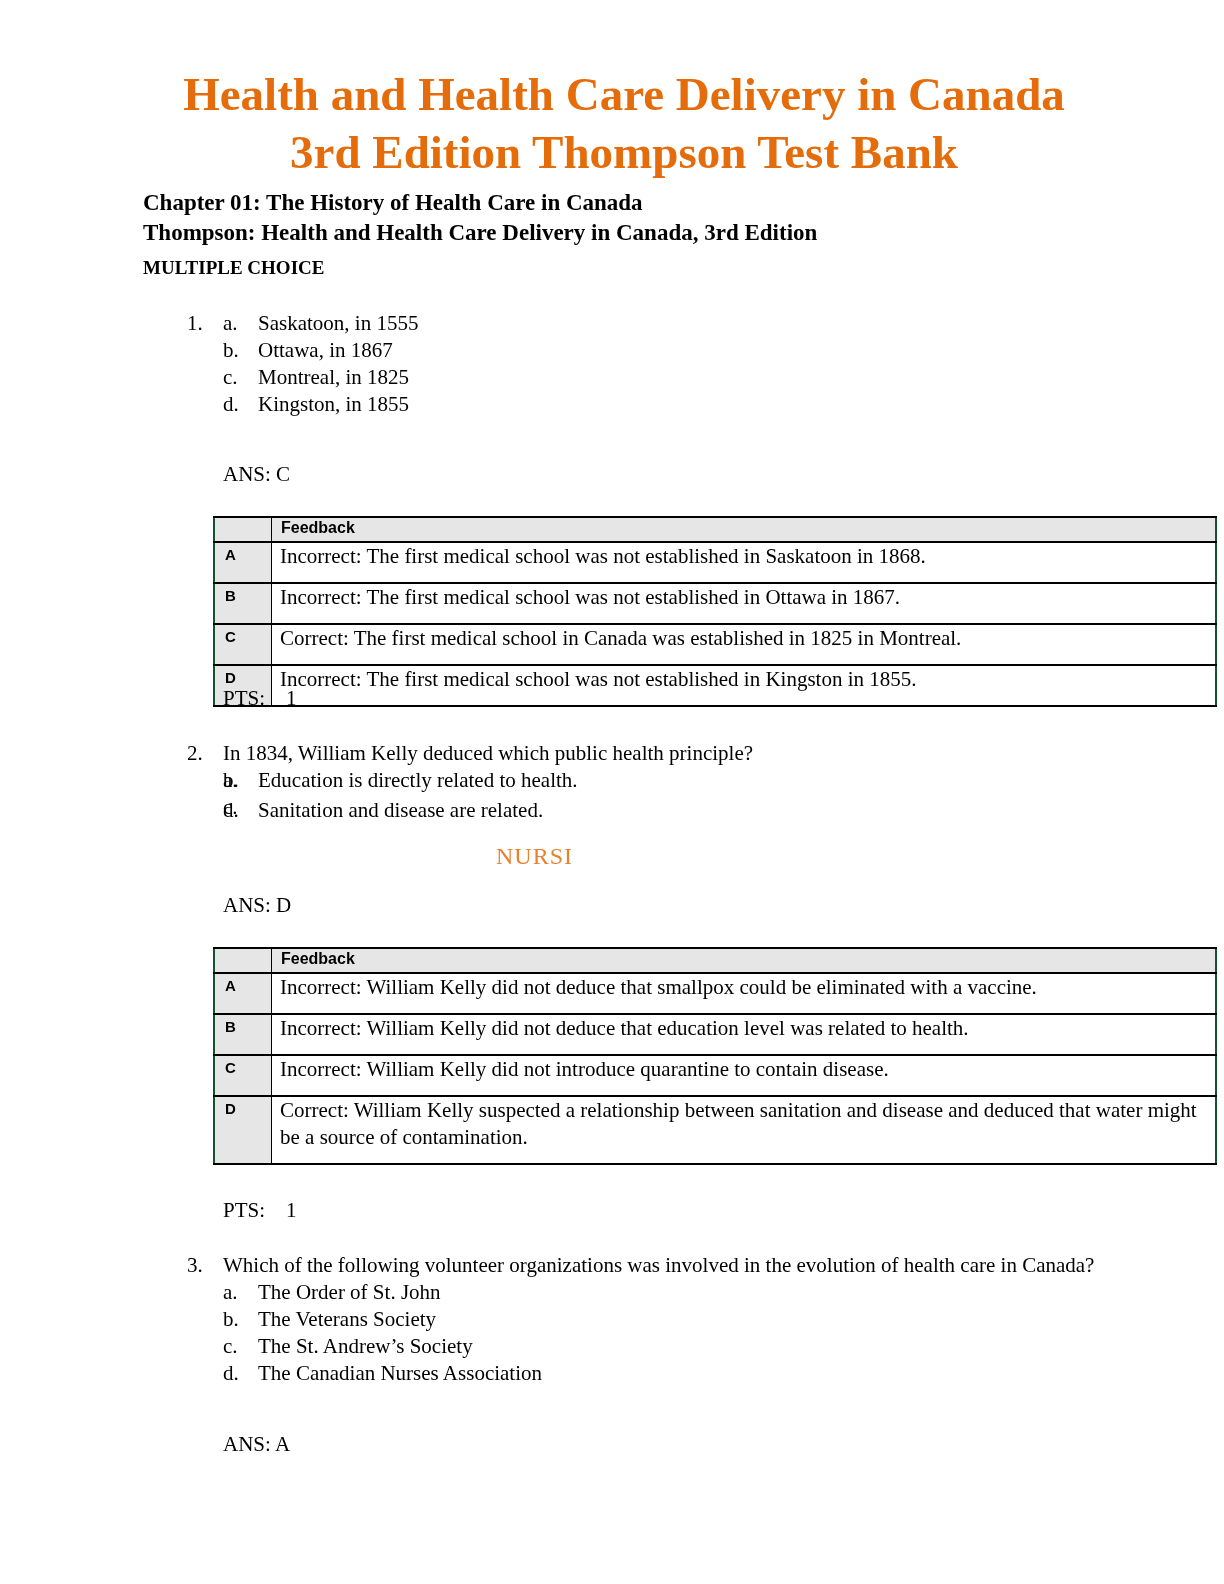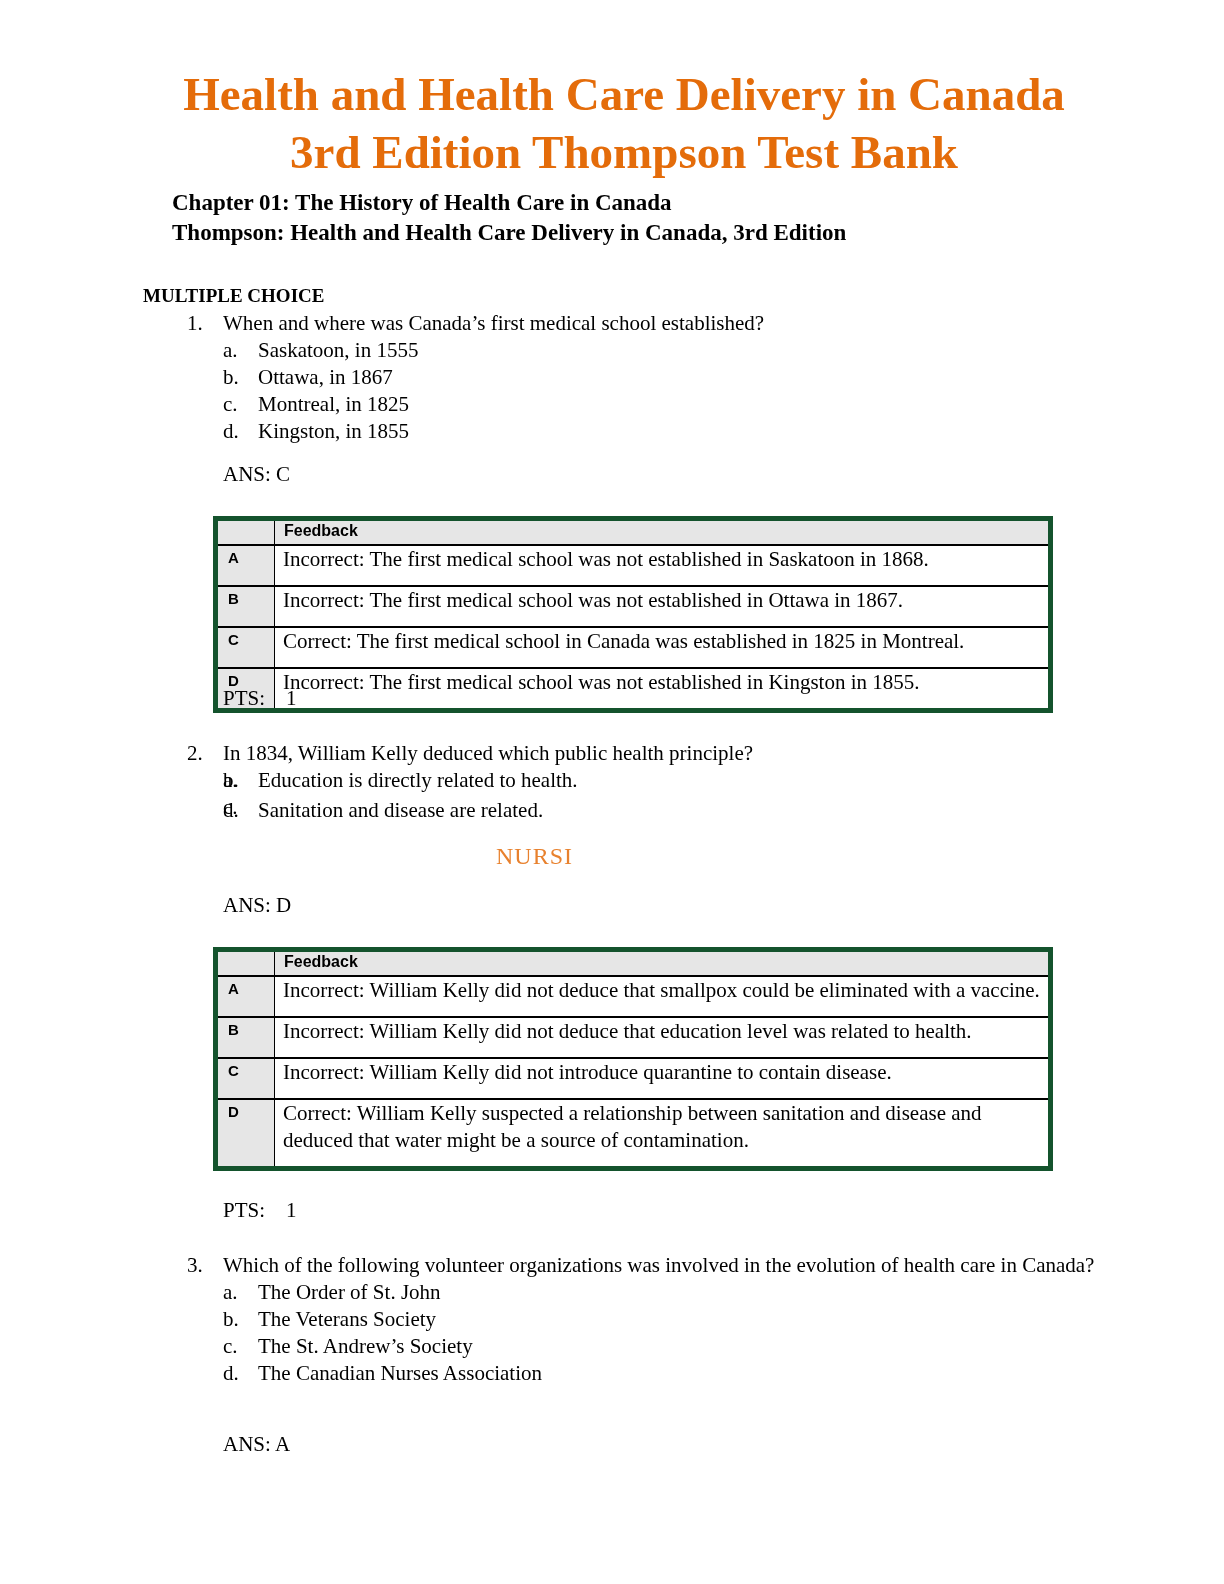--- a/index.html
+++ b/index.html
@@ -2,31 +2,31 @@
 <html><head>
 <meta charset="utf-8">
 <style>
   html, body { margin: 0; padding: 0; background: #ffffff; }
   body { width: 1224px; height: 1584px; position: relative; overflow: hidden;
          font-family: "Liberation Serif", serif; color: #000; }
   .title { position: absolute; left: 0; width: 1224px; text-align: center; color: #e46c0a;
            font-weight: bold; font-size: 47px; line-height: 56px; }
   .t1 { top: 66px; left: 12px; }
   .t2 { top: 124px; left: 12px; }
-  .sub { position: absolute; left: 143px; font-weight: bold; font-size: 23px; line-height: 28px; margin-left: 29px; }
-  .mc { position: absolute; left: 143px; top: 257px; font-weight: bold; font-size: 19px; margin-top: 28px; }
+  .sub { position: absolute; left: 143px; font-weight: bold; font-size: 23px; line-height: 28px; }
+  .mc { position: absolute; left: 143px; top: 257px; font-weight: bold; font-size: 19px; }
   .q { position: absolute; left: 187px; font-size: 21px; line-height: 27px; width: 920px; }
   .q .num { position: absolute; left: 0; }
   .q .stem { margin-left: 36px; }
   .opt { margin-left: 36px; position: relative; }
   .opt .lt { position: absolute; left: 0; }
   .opt .ot { margin-left: 35px; }
   .ans, .pts { position: absolute; left: 223px; font-size: 21px; }
-  table.fb { position: absolute; left: 213px; width: 840px; border-collapse: collapse;
-             border: 5px solid #14532d; }
+  table.fb { position: absolute; left: 213px; width: 1004px; border-collapse: collapse;
+             border: 2px solid #14532d; }
   table.fb td { border-top: 2px solid #000; border-bottom: 2px solid #000; padding: 0; vertical-align: top; }
   table.fb td.k { width: 46px; background: #e6e6e6; border-right: 1.5px solid #000;
                   font-family: "Liberation Sans", sans-serif; font-weight: bold; font-size: 15px;
                   padding: 3px 0 0 10px; }
   table.fb td.v { font-size: 21px; line-height: 27px; padding: 0 6px 12px 8px; }
   table.fb tr.h td { background: #e6e6e6; height: 20px; }
   table.fb tr.h td.hv { font-family: "Liberation Sans", sans-serif; font-weight: bold; font-size: 16px;
                         padding-left: 9px; line-height: 20px; }
   .watermark { position: absolute; left: 496px; top: 843px; color: #e46c0a; font-size: 24px;
                font-family: "Liberation Serif", serif; letter-spacing: 1px; opacity: 0.85; }
@@ -36,21 +36,20 @@
 
 <div class="title t1">Health and Health Care Delivery in Canada</div>
 <div class="title t2">3rd Edition Thompson Test Bank</div>
 
 <div class="sub" style="top:189px">Chapter 01: The History of Health Care in Canada</div>
 <div class="sub" style="top:219px">Thompson: Health and Health Care Delivery in Canada, 3rd Edition</div>
 <div class="mc">MULTIPLE CHOICE</div>
 
 <div class="q" style="top:310px">
   <span class="num">1.</span>
-  <div class="stem">When and where was Canada’s first medical school established?</div>
   <div class="opt"><span class="lt">a.</span><span class="ot">Saskatoon, in 1555</span></div>
   <div class="opt"><span class="lt">b.</span><span class="ot">Ottawa, in 1867</span></div>
   <div class="opt"><span class="lt">c.</span><span class="ot">Montreal, in 1825</span></div>
   <div class="opt"><span class="lt">d.</span><span class="ot">Kingston, in 1855</span></div>
 </div>
 <div class="ans" style="top:462px">ANS:  C</div>
 
 <table class="fb" style="top:516px">
   <tbody>
       <tr class="h">

